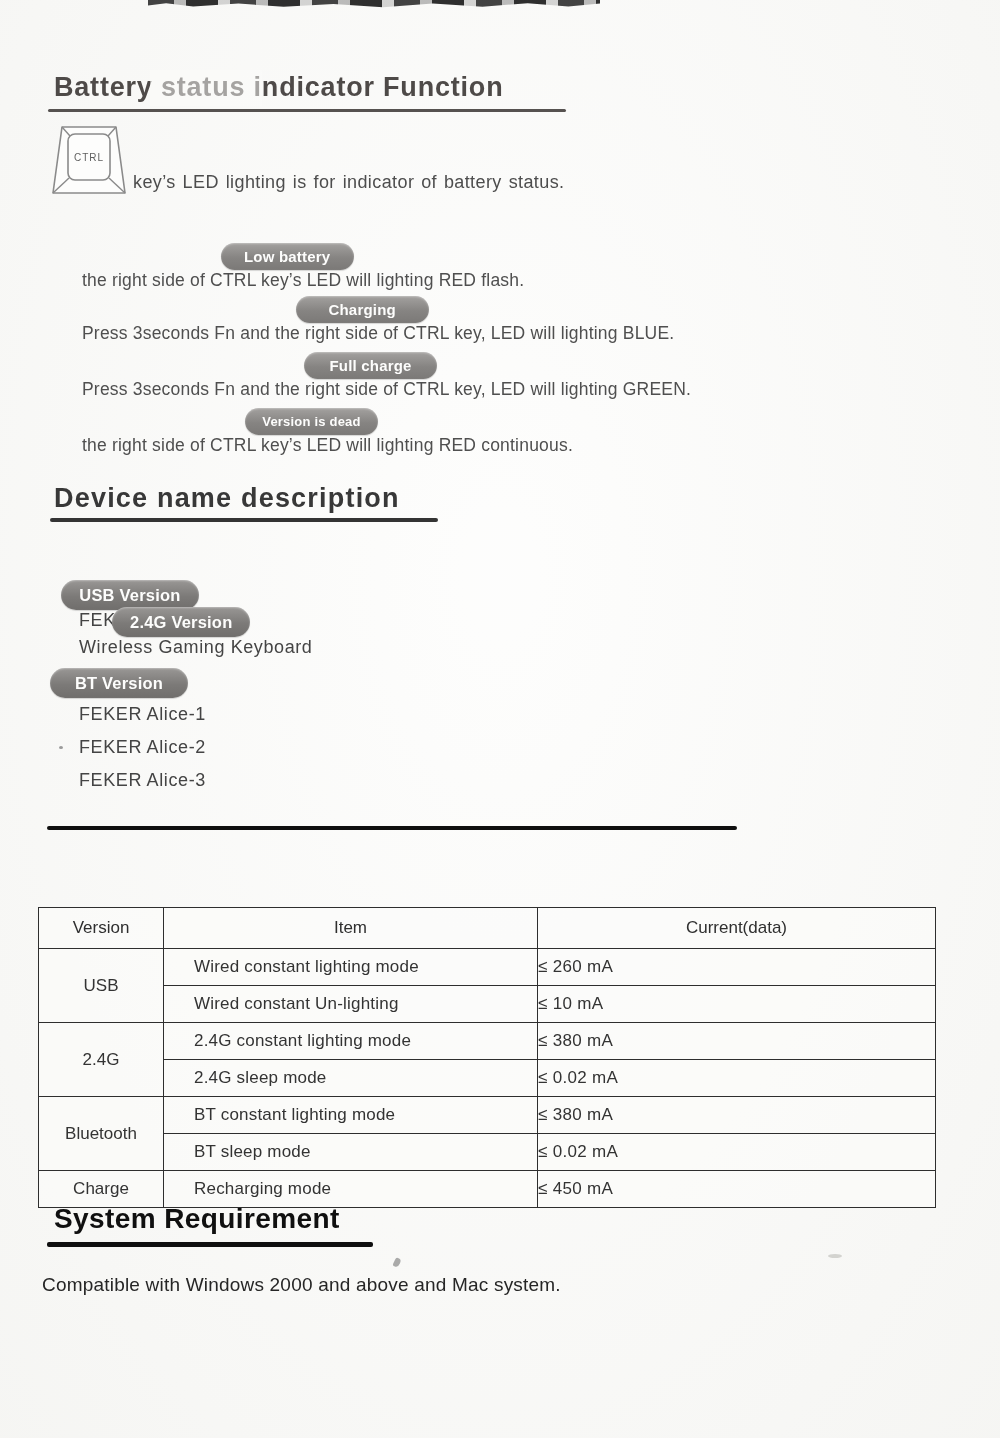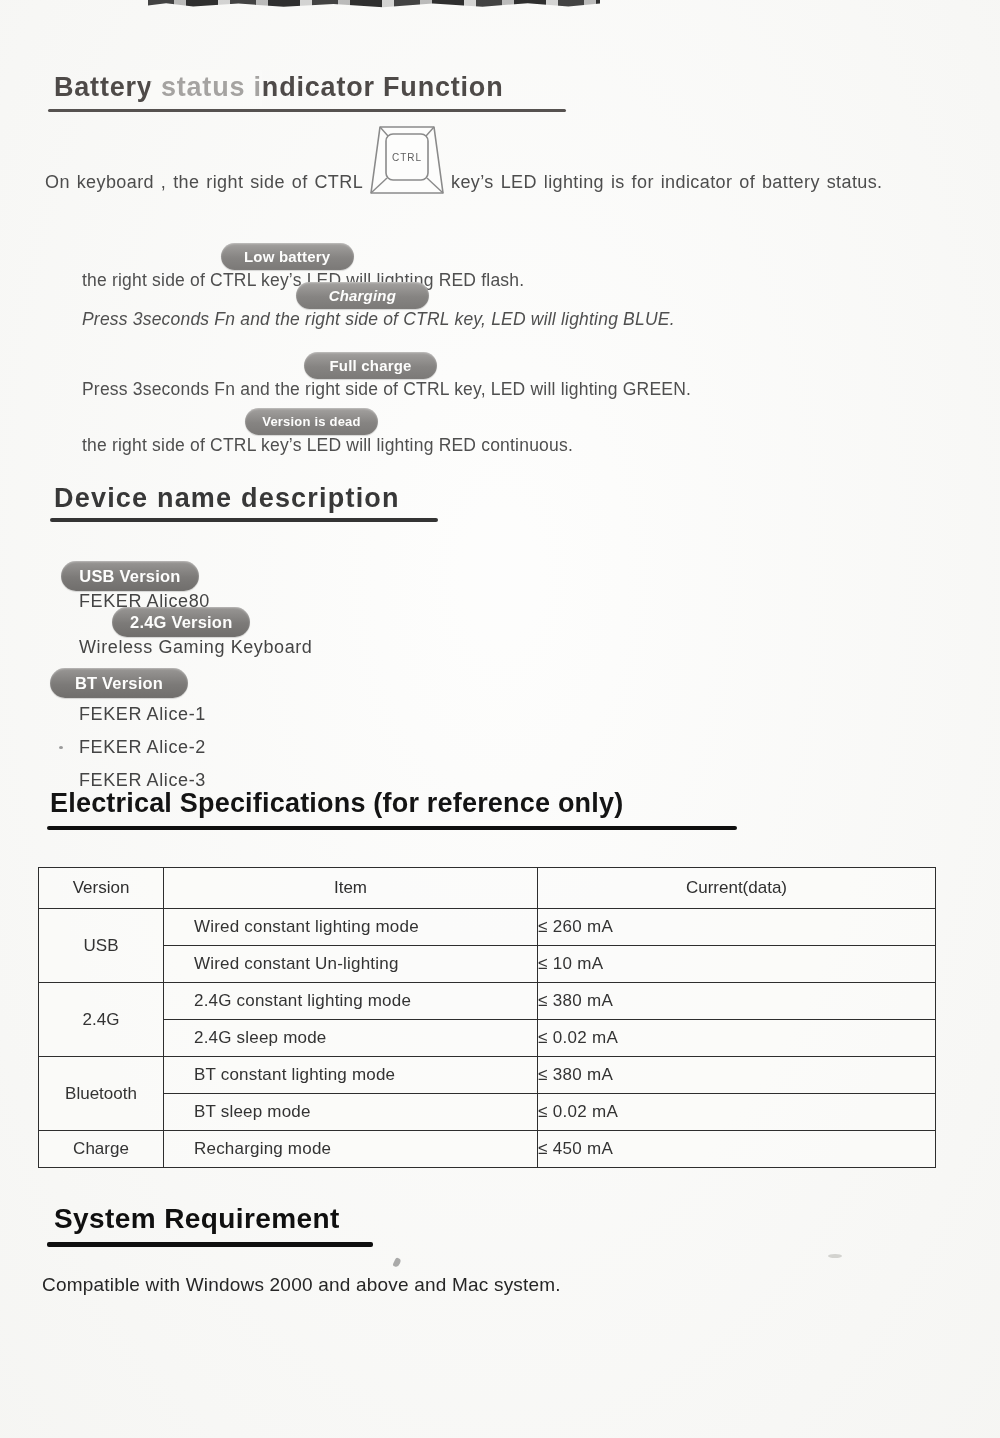--- a/index.html
+++ b/index.html
@@ -58,26 +58,26 @@
     white-space:nowrap; flex:0 0 auto;
   }
   .pill.small { font-size:13px; }
   .pill.device { width:138px; height:30px; border-radius:15px; font-size:16.5px;
     background:linear-gradient(180deg,#999795 0%,#7c7a78 55%,#706e6c 100%); }
   .desc { margin-left:32px; font-size:17.5px; color:#4f4f4f; letter-spacing:.2px; white-space:nowrap; }
   .dev-name { margin-left:29px; font-size:18px; color:#444; letter-spacing:.6px; white-space:nowrap; }
   .bt-names { margin-left:29px; display:flex; flex-direction:column;justify-content:flex-end; }
   .bt-names span { font-size:18px; color:#444; letter-spacing:.6px; line-height:33px; white-space:nowrap; }
 
-  .row-b1 { top:243px; } .row-b2 { top:282px;font-style:italic; } .row-b3 { top:352px; } .row-b4 { top:408px; }
-  .row-d1 { top:561px;text-align:center; } .row-d2 { top:607px; } .row-d3 { top:668px; align-items:flex-start; }
+  .row-b1 { top:243px; } .row-b2 { top:296px; } .row-b3 { top:352px; } .row-b4 { top:408px; }
+  .row-d1 { top:580px;text-align:center; } .row-d2 { top:607px; } .row-d3 { top:668px; align-items:flex-start; }
 
   
   table.spec {
-    position:absolute; left:38px; top:867px; width:897px;
+    position:absolute; left:38px; top:907px; width:897px;
     border-collapse:collapse; table-layout:fixed;
     font-size:17px; color:#333;
   }
   table.spec th, table.spec td { border:1.6px solid #2e2e2e; background:rgba(252,252,250,.6); }
   table.spec th { font-weight:400; height:41px; text-align:center; font-size:17px; color:#2f2f2f; }
   table.spec td { height:37px; }
   td.ver { text-align:center; }
   td.itm { text-align:left; padding-left:30px; letter-spacing:.2px; }
   td.cur { text-align:left; letter-spacing:.3px; }
   .col-ver { width:125px; } .col-itm { width:374px; } .col-cur { width:398px; }
@@ -92,21 +92,20 @@
 
 <div class="page">
 
   <div class="top-artifact"></div>
 
   <h1 class="sec-title t-battery">Battery status indicator Function</h1>
   <div class="fade-patch"></div>
   <div class="rule r-battery"></div>
 
   <div class="intro-row">
-    <span class="intro-text">On keyboard , the right side of CTRL</span>
     <svg class="keycap" width="76" height="72" viewBox="0 0 76 72">
       <polygon points="11,3 65,3 74,69 2,69" fill="#fdfdfc" stroke="#8a8a8a" stroke-width="1.6" stroke-linejoin="round"></polygon>
       <rect x="17" y="10" width="42" height="46" rx="7" fill="#fdfdfc" stroke="#8a8a8a" stroke-width="1.6"></rect>
       <line x1="11" y1="3" x2="19" y2="12" stroke="#8a8a8a" stroke-width="1.4"></line>
       <line x1="65" y1="3" x2="57" y2="12" stroke="#8a8a8a" stroke-width="1.4"></line>
       <line x1="74" y1="69" x2="58" y2="54" stroke="#8a8a8a" stroke-width="1.4"></line>
       <line x1="2" y1="69" x2="18" y2="54" stroke="#8a8a8a" stroke-width="1.4"></line>
       <text x="38" y="37" text-anchor="middle" font-size="10" letter-spacing="1" fill="#5e5e5e">CTRL</text>
     </svg>
     <span class="intro-text">key’s LED lighting is for indicator of battery status.</span>
@@ -143,21 +142,20 @@
   <div class="item-row row-d3">
     <span class="pill device">BT Version</span>
     <span class="bt-names">
       <span>FEKER Alice-1</span>
       <span>FEKER Alice-2</span>
       <span>FEKER Alice-3</span>
     </span>
   </div>
   <div class="speck-1"></div>
 
-  <h1 class="sec-title t-elec">Electrical Specifications (for reference only)</h1>
   <div class="rule r-elec"></div>
 
   <table class="spec">
     <colgroup>
         <col class="col-ver">
         <col class="col-itm">
         <col class="col-cur">
       </colgroup>
     <tbody>
       <tr>

